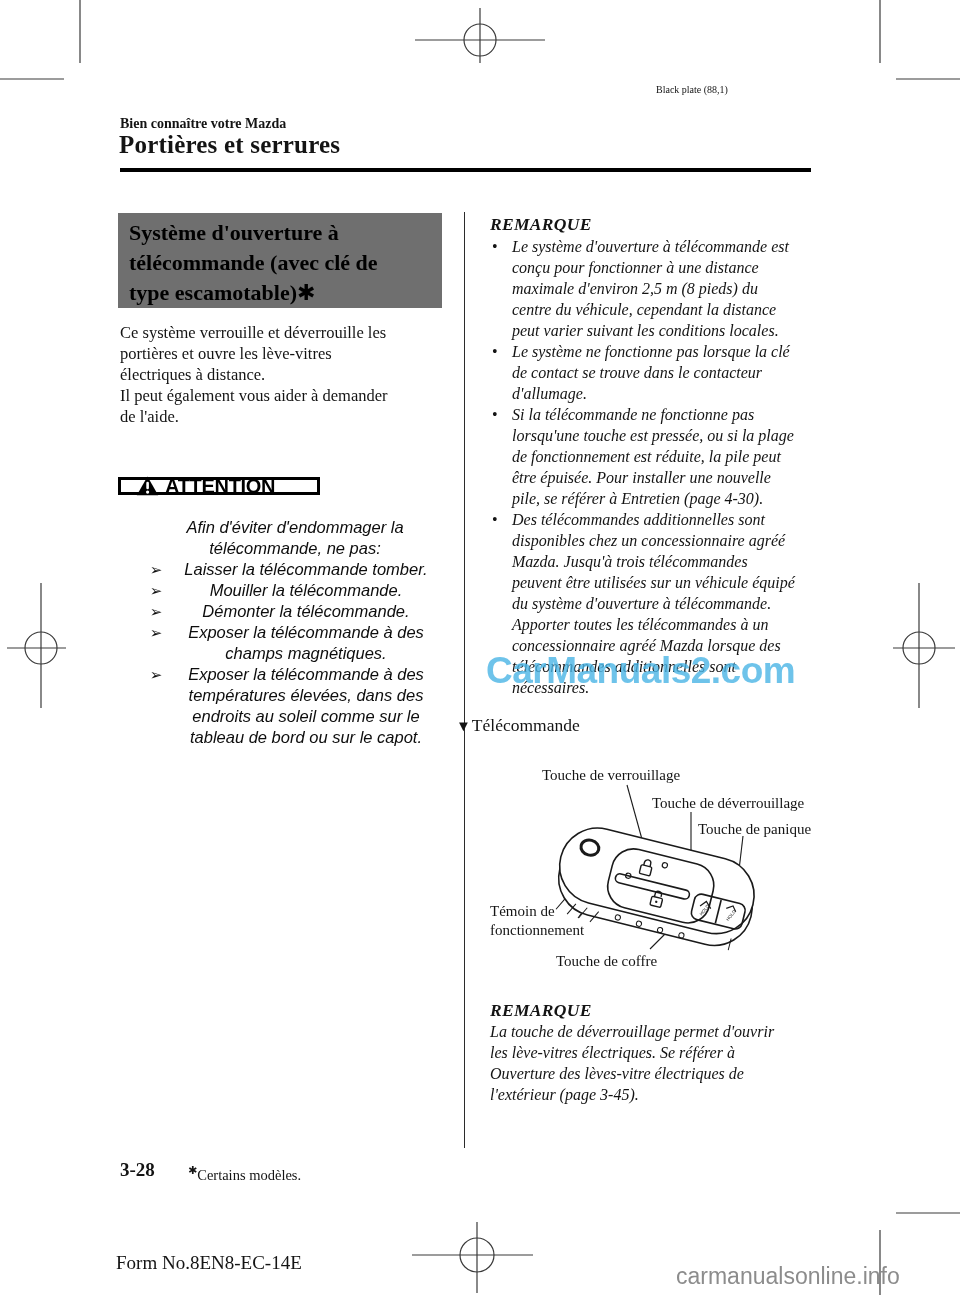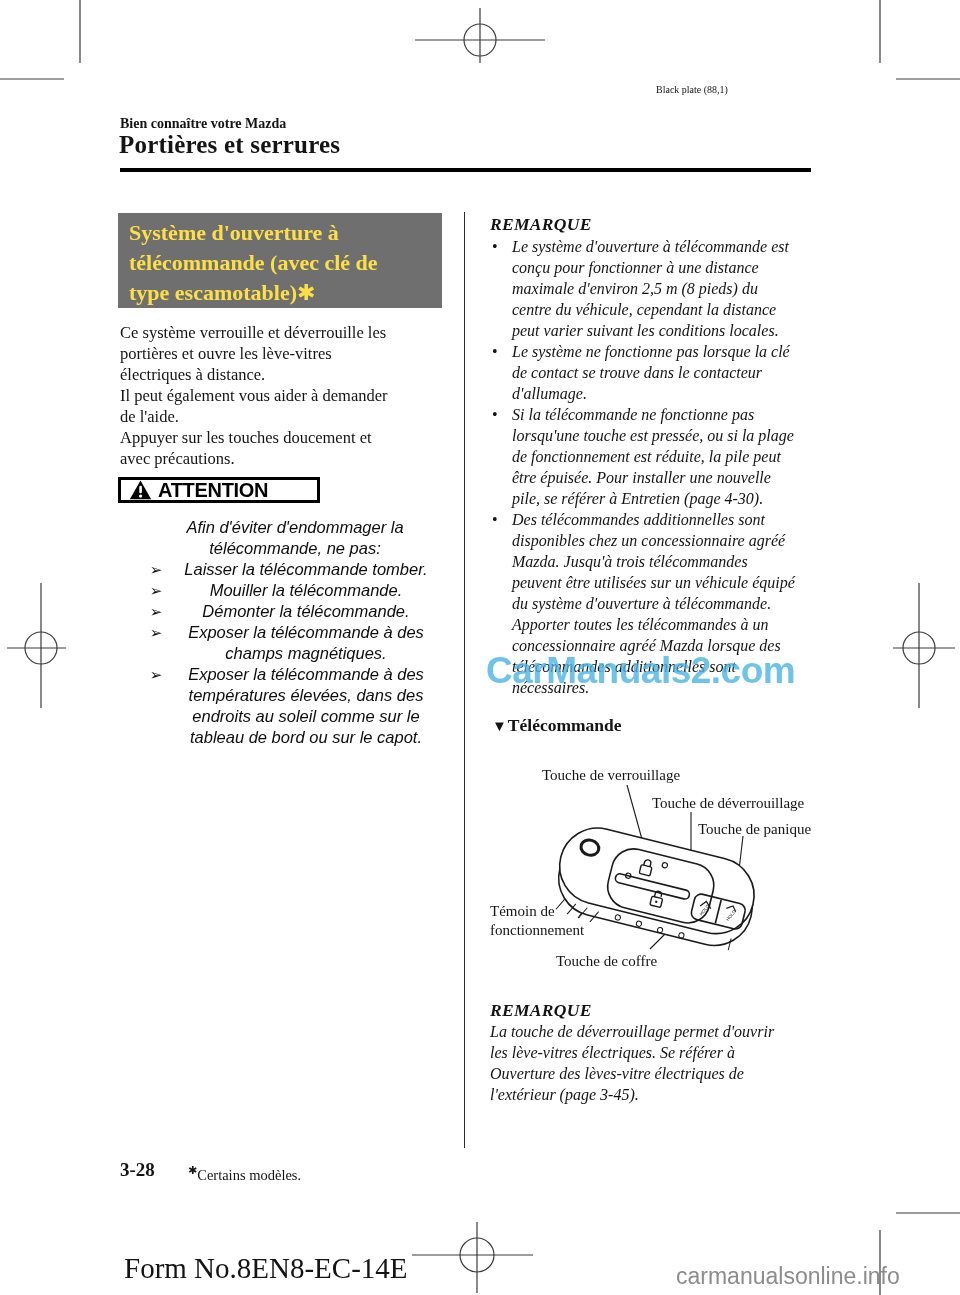--- a/index.html
+++ b/index.html
@@ -26,28 +26,28 @@
 
   
   .chapter{left:120px;top:116px;font-size:14px;font-weight:bold;}
   .page-title{left:119px;top:131px;font-size:25px;font-weight:bold;letter-spacing:.2px;}
   .title-rule{left:120px;top:168px;width:691px;height:4px;background:#000;}
   .col-divider{left:464px;top:212px;width:1px;height:936px;background:#2b2b2b;}
 
   
   .title-box{
     left:118px;top:213px;width:324px;height:95px;box-sizing:border-box;
-    background:var(--title-box-bg);color:#fde047;font-weight:bold;
+    background:var(--title-box-bg);color:#000000;font-weight:bold;
     font-size:22px;line-height:30px;padding:5px 4px 0 11px;
   }
   .body-text{left:120px;top:322px;width:330px;font-size:16.5px;line-height:21px;}
 
   .attention-box{
-    left:118px;top:477px;width:202px;height:26px;box-sizing:border-box;
-    border:3px solid #000;display:flex;align-items:center;padding-left:8px;gap:6px;
+    left:118px;top:477px;width:202px;height:18px;box-sizing:border-box;
+    border:3px solid #000;display:flex;align-items:center;padding-left:15px;gap:6px;
   }
   .attention-label{font-family:var(--sans);font-weight:bold;font-size:20px;letter-spacing:-.3px;color:#000;}
   .attention-body{
     left:145px;top:517px;width:300px;font-family:var(--sans);font-style:italic;
     font-size:16.5px;line-height:21px;color:#0d0d0d;text-align:center;
   }
   .arrow-list{margin:0;padding:0;list-style:none;}
   .arrow-list li{display:flex;}
   .arrow-list .marker{width:22px;flex:0 0 22px;font-size:15px;}
   .arrow-list .txt{flex:1;}
@@ -55,36 +55,36 @@
   
   .remarque{width:345px;font-style:italic;font-size:16px;line-height:21px;}
   .remarque-top{left:490px;top:214px;}
   .remarque-bottom{left:490px;top:1000px;}
   .rem-heading{font-weight:bold;font-size:17.5px;letter-spacing:.3px;}
   .bullet-list{margin:1px 0 0 0;padding:0;list-style:none;}
   .bullet-list li{display:flex;}
   .bullet-list .marker{width:20px;flex:0 0 20px;padding-left:2px;font-style:normal;}
   .bullet-list .txt{flex:1;}
 
-  .telec-heading{left:492px;top:715px;font-size:17.5px;font-weight:bold;}
+  .telec-heading{left:456px;top:715px;font-size:17.5px;font-weight:normal;}
   .telec-heading .tri{font-size:15px;letter-spacing:1px;}
 
   .diagram{left:480px;top:758px;width:350px;height:215px;font-size:15px;line-height:19px;}
   .diagram .lbl{position:absolute;white-space:pre-line;}
   .lbl-lock{left:62px;top:8px;}
   .lbl-unlock{left:172px;top:36px;}
   .lbl-panic{left:218px;top:62px;}
   .lbl-indicator{left:10px;top:144px;}
   .lbl-trunk{left:76px;top:194px;}
 
   
   .page-num{left:120px;top:1159px;font-size:19px;font-weight:bold;}
   .footnote{left:188px;top:1164px;font-size:14.5px;}
   .footnote .star{font-size:11px;vertical-align:super;}
-  .form-no{left:124px;top:1252px;font-size:29px;}
+  .form-no{left:116px;top:1252px;font-size:19px;}
 
   
   .wm-blue{
     left:486px;top:650px;font-family:var(--sans);font-weight:bold;
     font-size:37px;color:var(--watermark-blue);opacity:.8;letter-spacing:-.5px;z-index:30;
   }
   .wm-gray{
     left:676px;top:1263px;font-family:var(--sans);
     font-size:23px;color:var(--watermark-gray);z-index:30;
   }
@@ -135,22 +135,20 @@
   <div class="abs title-box pre">Système d'ouverture à
 télécommande (avec clé de
 type escamotable)✱</div>
 
   <div class="abs body-text">
     <div class="pre">Ce système verrouille et déverrouille les
 portières et ouvre les lève-vitres
 électriques à distance.</div>
     <div class="pre">Il peut également vous aider à demander
 de l'aide.</div>
-    <div class="pre">Appuyer sur les touches doucement et
-avec précautions.</div>
   </div>
 
   <div class="abs attention-box">
     <svg width="23" height="20" viewBox="0 0 23 20">
       <path d="M11.5 0.5 L22.2 19.2 H0.8 Z" fill="#000"></path>
       <rect x="10.3" y="5.8" width="2.6" height="7.4" rx="1.3" fill="#fff"></rect>
       <circle cx="11.6" cy="16.1" r="1.6" fill="#fff"></circle>
     </svg>
     <span class="attention-label">ATTENTION</span>
   </div>

